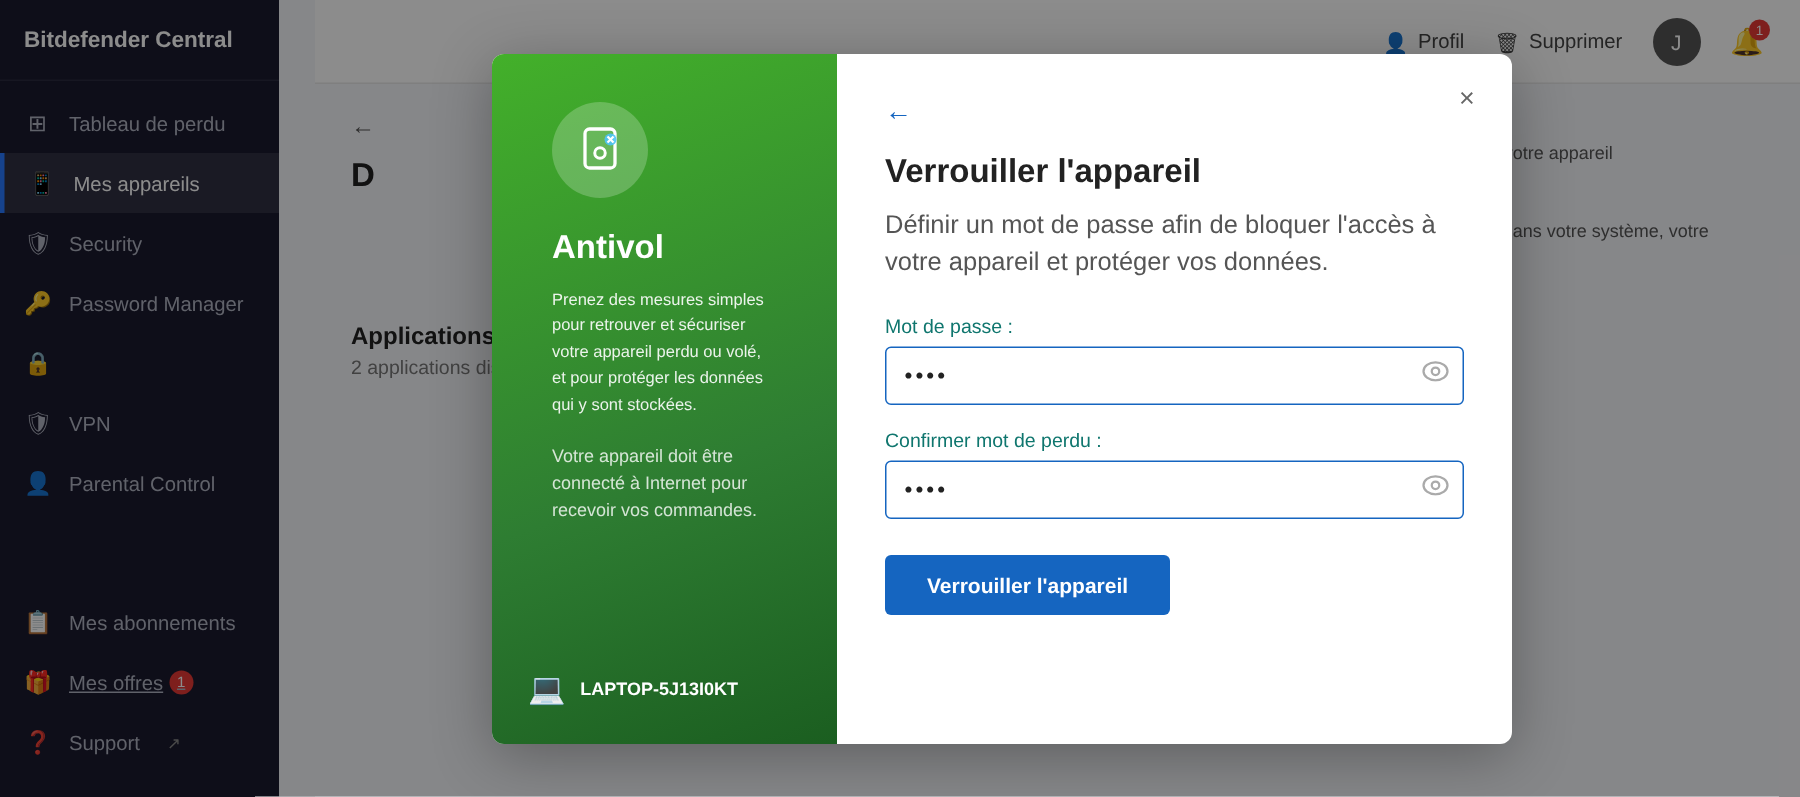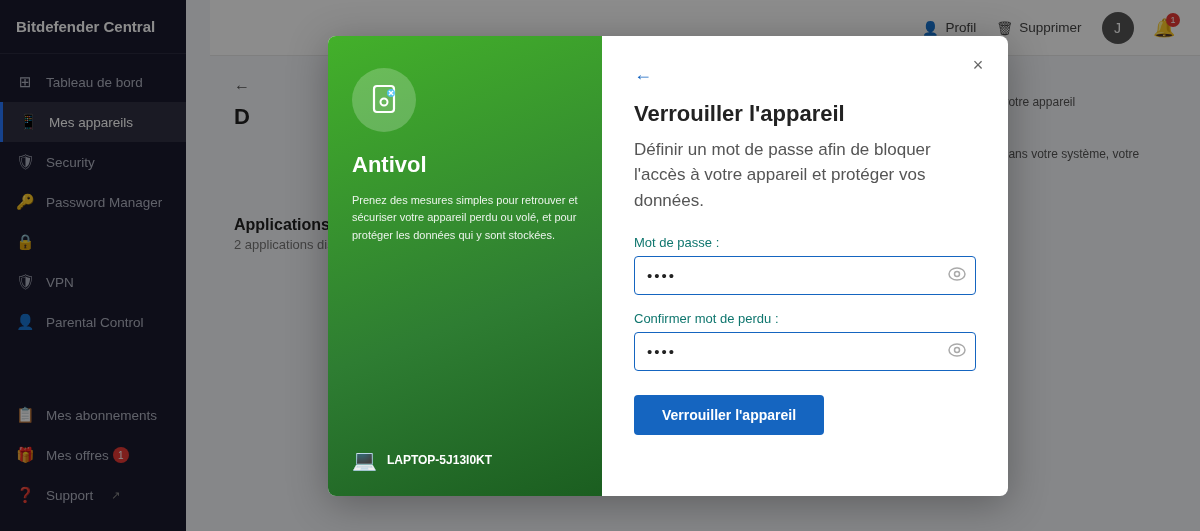--- a/index.html
+++ b/index.html
@@ -21,21 +21,21 @@
       cursor: pointer; border-radius: 0;
     }
     .sidebar-item.active { background: rgba(255,255,255,0.10); color: #fff; border-left: 3px solid #2979ff; }
     .sidebar-item .icon { width: 18px; text-align: center; font-size: 15px; }
     .sidebar-bottom { padding: 8px 0 16px; }
     .badge-red {
       background: #e53935; color: #fff; border-radius: 50%;
       width: 16px; height: 16px; font-size: 10px; display: flex;
       align-items: center; justify-content: center; margin-left: 4px;
     }
-    .sidebar-item-row { display: flex; align-items: center; }
+    .sidebar-item-row { display: flex; align-items: center; text-decoration: underline; }
 
     
     .main {
       position: absolute; left: 210px; top: 0; right: 0; height: 531px;
       background: #f5f6fa; overflow: hidden;
     }
     .topbar {
       height: 56px; background: #fff; display: flex; align-items: center;
       padding: 0 24px; border-bottom: 1px solid #e8e8e8; justify-content: flex-end; gap: 20px;
     }
@@ -79,22 +79,22 @@
       background: rgba(0,0,0,0.45); z-index: 100;
     }
 
     
     .modal {
       position: absolute; left: 50%; top: 50%; transform: translate(-40%, -50%);
       width: 680px; height: 460px; background: #fff; border-radius: 8px;
       z-index: 200; display: flex; overflow: hidden; box-shadow: 0 8px 40px rgba(0,0,0,0.3);
     }
     .modal-left {
-      width: 274px; background: linear-gradient(160deg, #43b02a 0%, #2e7d32 60%, #1b5e20 100%);
-      display: flex; flex-direction: column; padding: 32px 24px; position: relative;
+      width: 230px; background: linear-gradient(160deg, #43b02a 0%, #2e7d32 60%, #1b5e20 100%);
+      display: flex; flex-direction: column; padding: 32px 40px; position: relative;
       flex-shrink: 0;
     }
     .modal-left-icon {
       width: 64px; height: 64px; background: rgba(255,255,255,0.22);
       border-radius: 50%; display: flex; align-items: center; justify-content: center;
       font-size: 28px; margin-bottom: 20px;
     }
     .modal-left-title { color: #fff; font-size: 22px; font-weight: 700; margin-bottom: 14px; }
     .modal-left-desc { color: rgba(255,255,255,0.9); font-size: 11px; line-height: 1.6; margin-bottom: 16px; }
     .modal-left-note { color: rgba(255,255,255,0.8); font-size: 12px; line-height: 1.5; }
@@ -132,21 +132,21 @@
     }
   </style>
 </head>
 <body>
 
 <div class="sidebar">
   <div class="sidebar-logo">Bitdefender Central</div>
   <div class="sidebar-nav">
     <div class="sidebar-item">
       <span class="icon">⊞</span>
-      <span>Tableau de bord</span>
+      <span>Tableau de perdu</span>
     </div>
     <div class="sidebar-item active">
       <span class="icon">📱</span>
       <span>Mes appareils</span>
     </div>
     <div class="sidebar-item">
       <span class="icon">🛡</span>
       <span>Security</span>
     </div>
     <div class="sidebar-item">
@@ -242,20 +242,21 @@
       <svg width="32" height="32" viewBox="0 0 32 32" fill="none">
         <rect x="6" y="2" width="20" height="26" rx="3" stroke="white" stroke-width="2.2" fill="none"></rect>
         <circle cx="16" cy="18" r="3.5" stroke="white" stroke-width="2" fill="none"></circle>
         <circle cx="23" cy="9" r="4" fill="#4fc3f7" opacity="0.9"></circle>
         <line x1="21" y1="7" x2="25" y2="11" stroke="white" stroke-width="1.5"></line>
         <line x1="25" y1="7" x2="21" y2="11" stroke="white" stroke-width="1.5"></line>
       </svg>
     </div>
     <div class="modal-left-title">Antivol</div>
     <div class="modal-left-desc">Prenez des mesures simples pour retrouver et sécuriser votre appareil perdu ou volé, et pour protéger les données qui y sont stockées.</div>
+    <div class="modal-left-note">Votre appareil doit être connecté à Internet pour recevoir vos commandes.</div>
     <div class="modal-left-device">
       <span class="modal-left-device-icon">💻</span>
       <span class="modal-left-device-name">LAPTOP-5J13I0KT</span>
     </div>
   </div>
 
   <div class="modal-right">
     <span class="modal-close">×</span>
     <span class="modal-back">←</span>
     <div class="modal-title">Verrouiller l'appareil</div>

